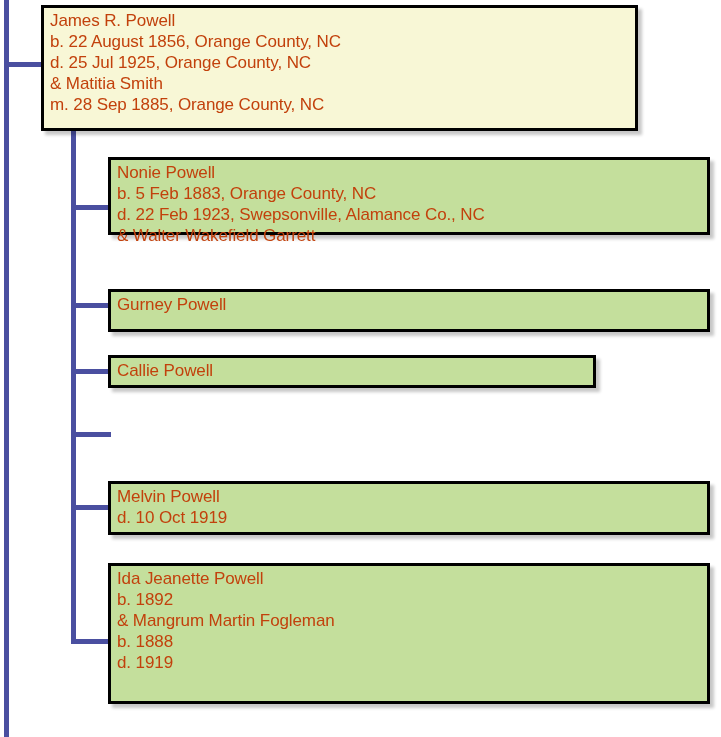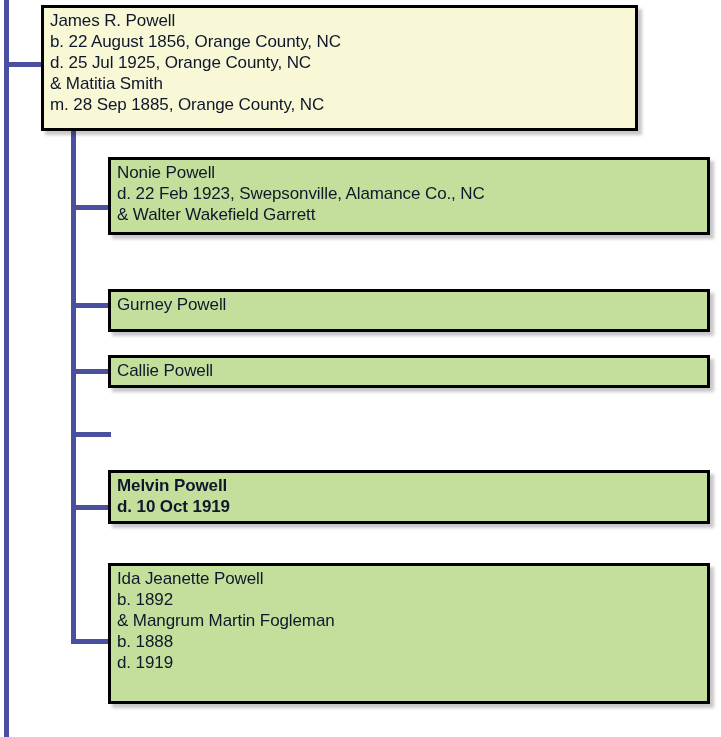--- a/index.html
+++ b/index.html
@@ -28,21 +28,21 @@
   .h-line { height: 5px; }
 
   
   .person-box {
     position: absolute;
     box-sizing: border-box;
     border: 3px solid #000000;
     padding: 2px 4px 19px 6px;
     font-size: 17px;
     line-height: 21px;
-    color: #0f172a;
+    color: #c2410c;
     letter-spacing: -0.1px;
     white-space: nowrap;
     box-shadow: 4px 4px 3px rgba(0,0,0,0.22);
   }
   .person-box.parent {
     background: #f8f7d6;
   }
   .person-box.child {
     background: #c4df9c;
   }
@@ -77,34 +77,35 @@
   <div class="person-box parent" style="left:41px; top:5px; width:597px; height:126px;">
     <span class="line-text">James R. Powell</span>
     <span class="line-text">b. 22 August 1856, Orange County, NC</span>
     <span class="line-text">d. 25 Jul 1925, Orange County, NC</span>
     <span class="line-text">&amp; Matitia Smith</span>
     <span class="line-text">m. 28 Sep 1885, Orange County, NC</span>
   </div>
 
   <div class="person-box child" style="left:108px; top:157px; width:602px; height:78px;">
     <span class="line-text">Nonie Powell</span>
+    <span class="line-text">b. 5 Feb 1883, Orange County, NC</span>
     <span class="line-text">d. 22 Feb 1923, Swepsonville, Alamance Co., NC</span>
     <span class="line-text">&amp; Walter Wakefield Garrett</span>
   </div>
 
   <div class="person-box child" style="left:108px; top:289px; width:602px; height:43px;">
     <span class="line-text">Gurney Powell</span>
   </div>
 
-  <div class="person-box child" style="left:108px; top:355px; width:602px; height:33px;">
+  <div class="person-box child" style="left:108px; top:355px; width:488px; height:33px;">
     <span class="line-text">Callie Powell</span>
   </div>
 
 
-  <div class="person-box child" style="left:108px; top:470px; width:602px; height:54px;font-weight:bold;">
+  <div class="person-box child" style="left:108px; top:481px; width:602px; height:54px;">
     <span class="line-text">Melvin Powell</span>
     <span class="line-text">d. 10 Oct 1919</span>
   </div>
 
   <div class="person-box child" style="left:108px; top:563px; width:602px; height:141px;">
     <span class="line-text">Ida Jeanette Powell</span>
     <span class="line-text">b. 1892</span>
     <span class="line-text">&amp; Mangrum Martin Fogleman</span>
     <span class="line-text">b. 1888</span>
     <span class="line-text">d. 1919</span>

